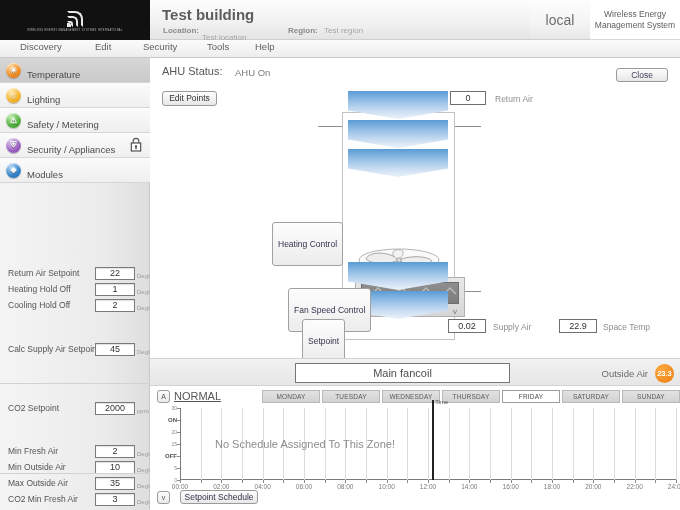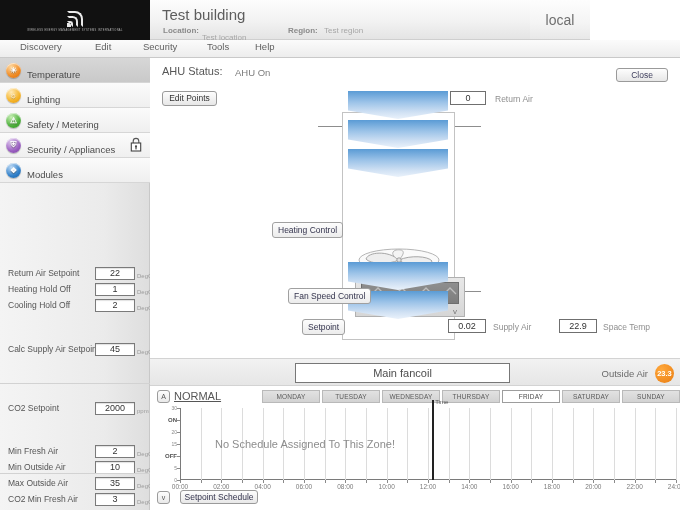--- a/index.html
+++ b/index.html
@@ -39,21 +39,21 @@
   .logo-tag {
     font-size:2.6px; color:#b6b6b6; letter-spacing:0.35px; margin-top:2px;
     transform: scale(1,1); white-space:nowrap;
   }
 
   .title-area {
     position:absolute; left:150px; top:0; width:380px; height:40px;
     background: linear-gradient(to bottom, #fdfdfd 0%, #f2f2f2 55%, #e4e4e4 100%);
     border-bottom:1px solid #cfcfcf;
   }
-  .bld-title { position:absolute; left:12px; top:6px; font-size:15px; color:#5d5d5d; font-weight:400; }
+  .bld-title { position:absolute; left:12px; top:6px; font-size:15px; color:#5d5d5d; font-weight:700; }
   .bld-loc-lbl { position:absolute; left:13px; top:26px; font-size:8px; color:#8b8b8b; font-weight:bold; }
   .bld-loc-val { position:absolute; left:52px; top:26px; font-size:8px; color:#a6a6a6;margin-top:7px; }
   .bld-reg-lbl { position:absolute; left:138px; top:26px; font-size:8px; color:#8b8b8b; font-weight:bold; }
   .bld-reg-val { position:absolute; left:174px; top:26px; font-size:8px; color:#a6a6a6; }
 
   .local-area {
     position:absolute; left:530px; top:0; width:60px; height:40px;
     background: linear-gradient(to bottom, #fdfdfd 0%, #f4f4f4 60%, #e8e8e8 100%);
     border-bottom:1px solid #cfcfcf;
     display:flex; align-items:center; justify-content:center;
@@ -167,21 +167,21 @@
     position:absolute; left:5px; top:4px; width:98px; height:22px;
     background: linear-gradient(to bottom,#8e8e8e,#7d7d7d);
     border:1px solid #6e6e6e;
   }
   .coil-chev { position:absolute; right:7px; bottom:0px; font-size:8px; color:#777; }
 
   .tag-btn {
     position:absolute; border:1px solid #a0a0a0; border-radius:3px;
     background: linear-gradient(to bottom,#fdfdfd,#ececec);
     font-size:8.5px; color:#33334d; text-align:center;
-    padding:2px 5px; white-space:nowrap; line-height:10px;
+    padding:16px 5px; white-space:nowrap; line-height:10px;
   }
 
   .val-box {
     position:absolute; height:14px; min-width:34px; background:#fff;
     border:1px solid #6f6f6f; font-size:9px; color:#333;
     text-align:center; line-height:12px; padding:0 3px;
   }
   .val-lbl { position:absolute; font-size:8.5px; color:#8f8f8f; }
 
   
@@ -261,20 +261,26 @@
       <div class="bld-loc-lbl">Location:</div>
       <div class="bld-loc-val">Test location</div>
       <div class="bld-reg-lbl">Region:</div>
       <div class="bld-reg-val">Test region</div>
     </div>
 
     <div class="local-area">
       <span class="local-txt">local</span>
     </div>
 
+    <div class="wems-area">
+      <div class="wems-txt">
+        <div>Wireless Energy</div>
+        <div>Management System</div>
+      </div>
+    </div>
   </div>
 
   <div class="menubar" id="menubar">
       <div class="menu-item" style="left: 20px;">Discovery</div>
       <div class="menu-item" style="left: 95px;">Edit</div>
       <div class="menu-item" style="left: 143px;">Security</div>
       <div class="menu-item" style="left: 207px;">Tools</div>
       <div class="menu-item" style="left: 255px;">Help</div>
     </div>
 

